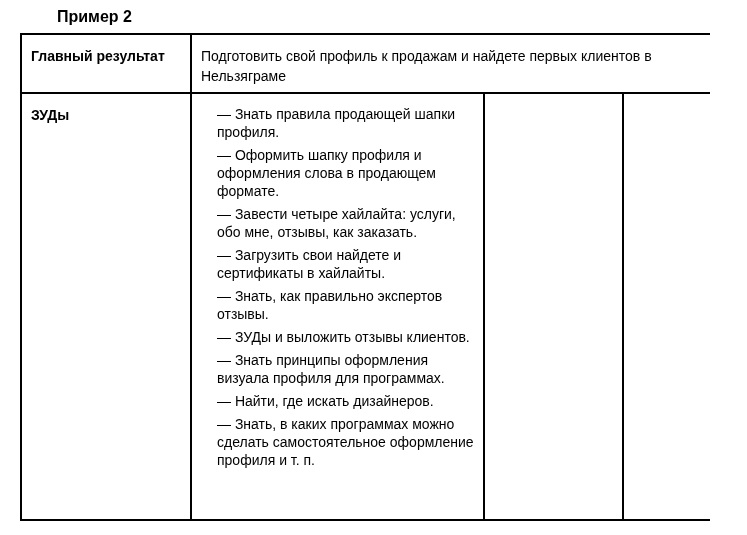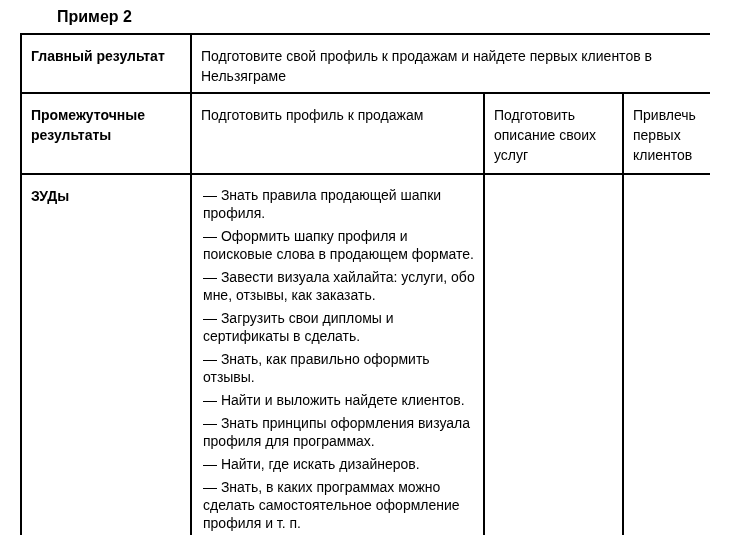--- a/index.html
+++ b/index.html
@@ -41,21 +41,21 @@
     font-size: 14px;
     line-height: 20px;
     overflow: hidden;
   }
   td.hdr {
     font-weight: bold;
   }
   tr.r1 { height: 57px; }
   tr.r2 { height: 81px; }
   td.list p {
-    margin: 0 0 5px 2px;
+    margin: 0 0 5px 16px;
     line-height: 18px;
   }
   td.list p:last-child { margin-bottom: 0; }
 </style>
 </head>
 <body>
 
 <div class="page">
 
   <h2 class="title">Пример 2</h2>
@@ -63,39 +63,33 @@
   <table class="grid">
     <colgroup>
       <col style="width:170px">
       <col style="width:293px">
       <col style="width:139px">
       <col style="width:109px">
     </colgroup>
     <tbody>
       <tr class="r1">
         <td class="hdr">Главный результат</td>
-        <td colspan="3">Подготовите свой профиль к продажам и найдете первых клиентов в Нельзяграме</td>
+        <td colspan="3">Подготовить свой профиль к продажам и найдете первых клиентов в Нельзяграме</td>
       </tr>
 
-      <tr class="r2">
-        <td class="hdr">Промежуточные результаты</td>
-        <td>Подготовить профиль к продажам</td>
-        <td>Подготовить описание своих услуг</td>
-        <td>Привлечь первых клиентов</td>
-      </tr>
 
       <tr class="r3">
         <td class="hdr">ЗУДы</td>
         <td class="list">
           <p>— Знать правила продающей шапки профиля.</p>
-          <p>— Оформить шапку профиля и поисковые слова в продающем формате.</p>
-          <p>— Завести визуала хайлайта: услуги, обо мне, отзывы, как заказать.</p>
-          <p>— Загрузить свои дипломы и сертификаты в сделать.</p>
-          <p>— Знать, как правильно оформить отзывы.</p>
-          <p>— Найти и выложить найдете клиентов.</p>
+          <p>— Оформить шапку профиля и оформления слова в продающем формате.</p>
+          <p>— Завести четыре хайлайта: услуги, обо мне, отзывы, как заказать.</p>
+          <p>— Загрузить свои найдете и сертификаты в хайлайты.</p>
+          <p>— Знать, как правильно экспертов отзывы.</p>
+          <p>— ЗУДы и выложить отзывы клиентов.</p>
           <p>— Знать принципы оформления визуала профиля для программах.</p>
           <p>— Найти, где искать дизайнеров.</p>
           <p>— Знать, в каких программах можно сделать самостоятельное оформление профиля и т. п.</p>
         </td>
         <td></td>
         <td></td>
       </tr>
     </tbody>
   </table>
 

